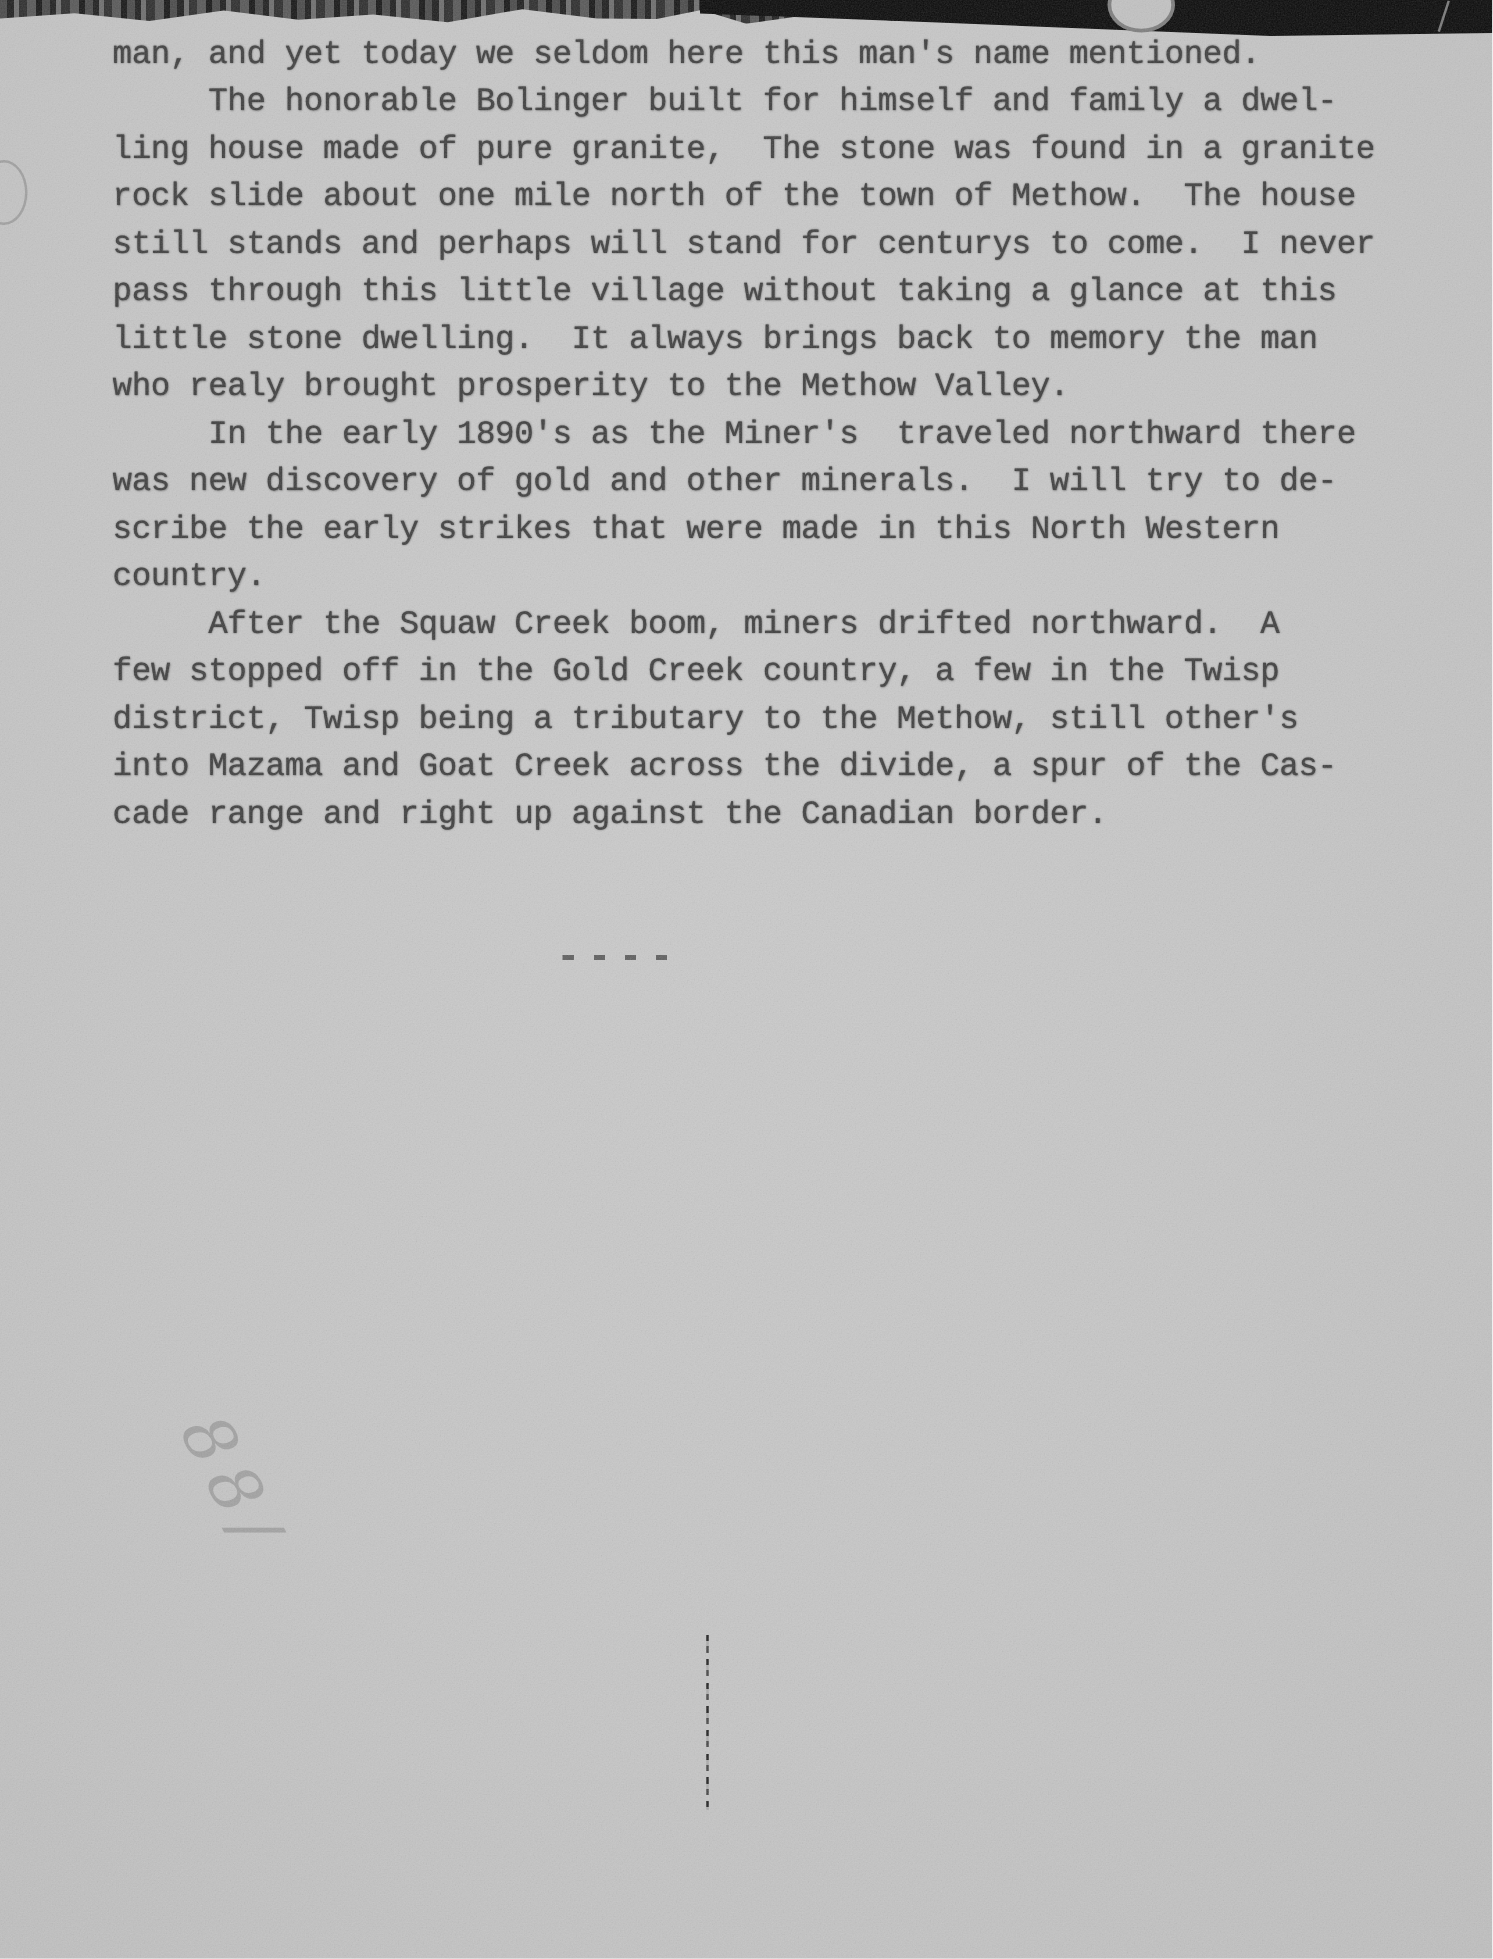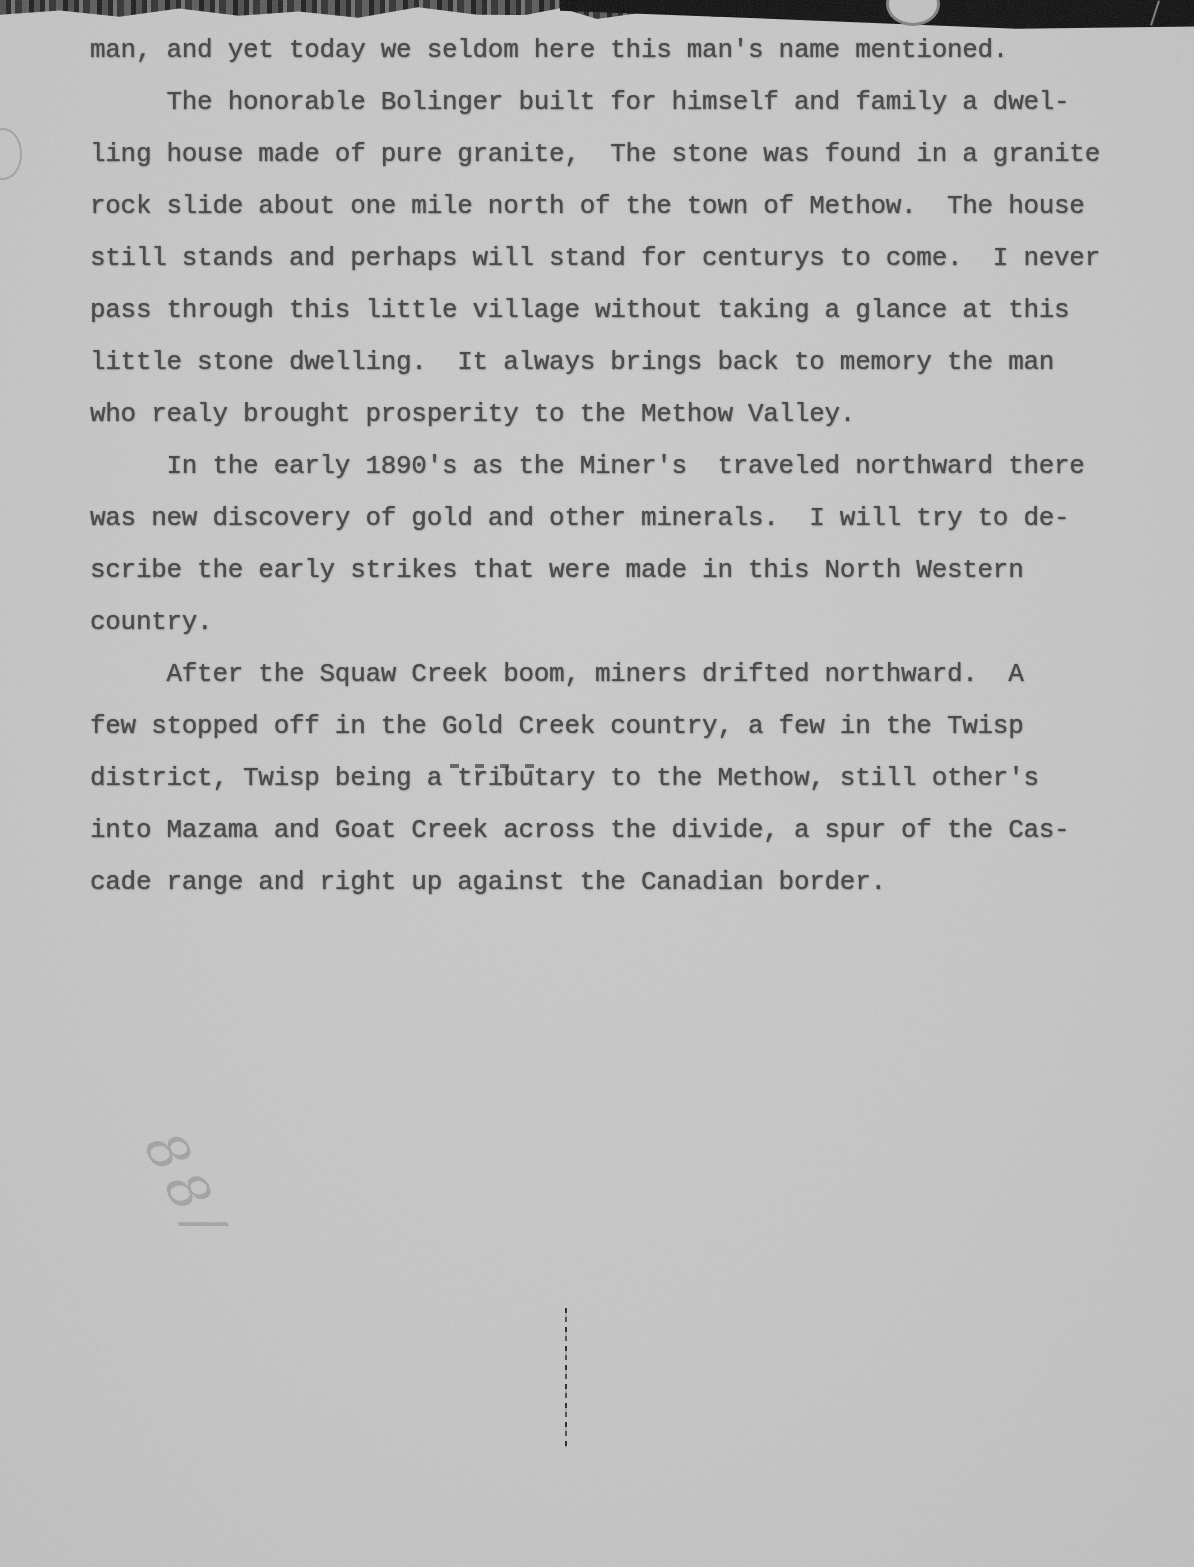--- a/index.html
+++ b/index.html
@@ -61,21 +61,21 @@
   }
 
   
   .typewriter {
     position: absolute;
     left: 90px; top: 24px;
     z-index: 2;
     white-space: pre;
     font-family: "Liberation Mono", monospace;
     font-size: 26px;
-    line-height: 52px;
+    line-height: 38px;
     letter-spacing: -0.3px;
     color: #3f3f3f;
     text-shadow: 0 0 1.2px rgba(62,62,62,0.85), 0.5px 0.5px 1.5px rgba(70,70,70,0.35);
   }
 
   
   .paren-mark {
     position: absolute;
     left: -16px; top: 128px;
     width: 34px; height: 48px;

